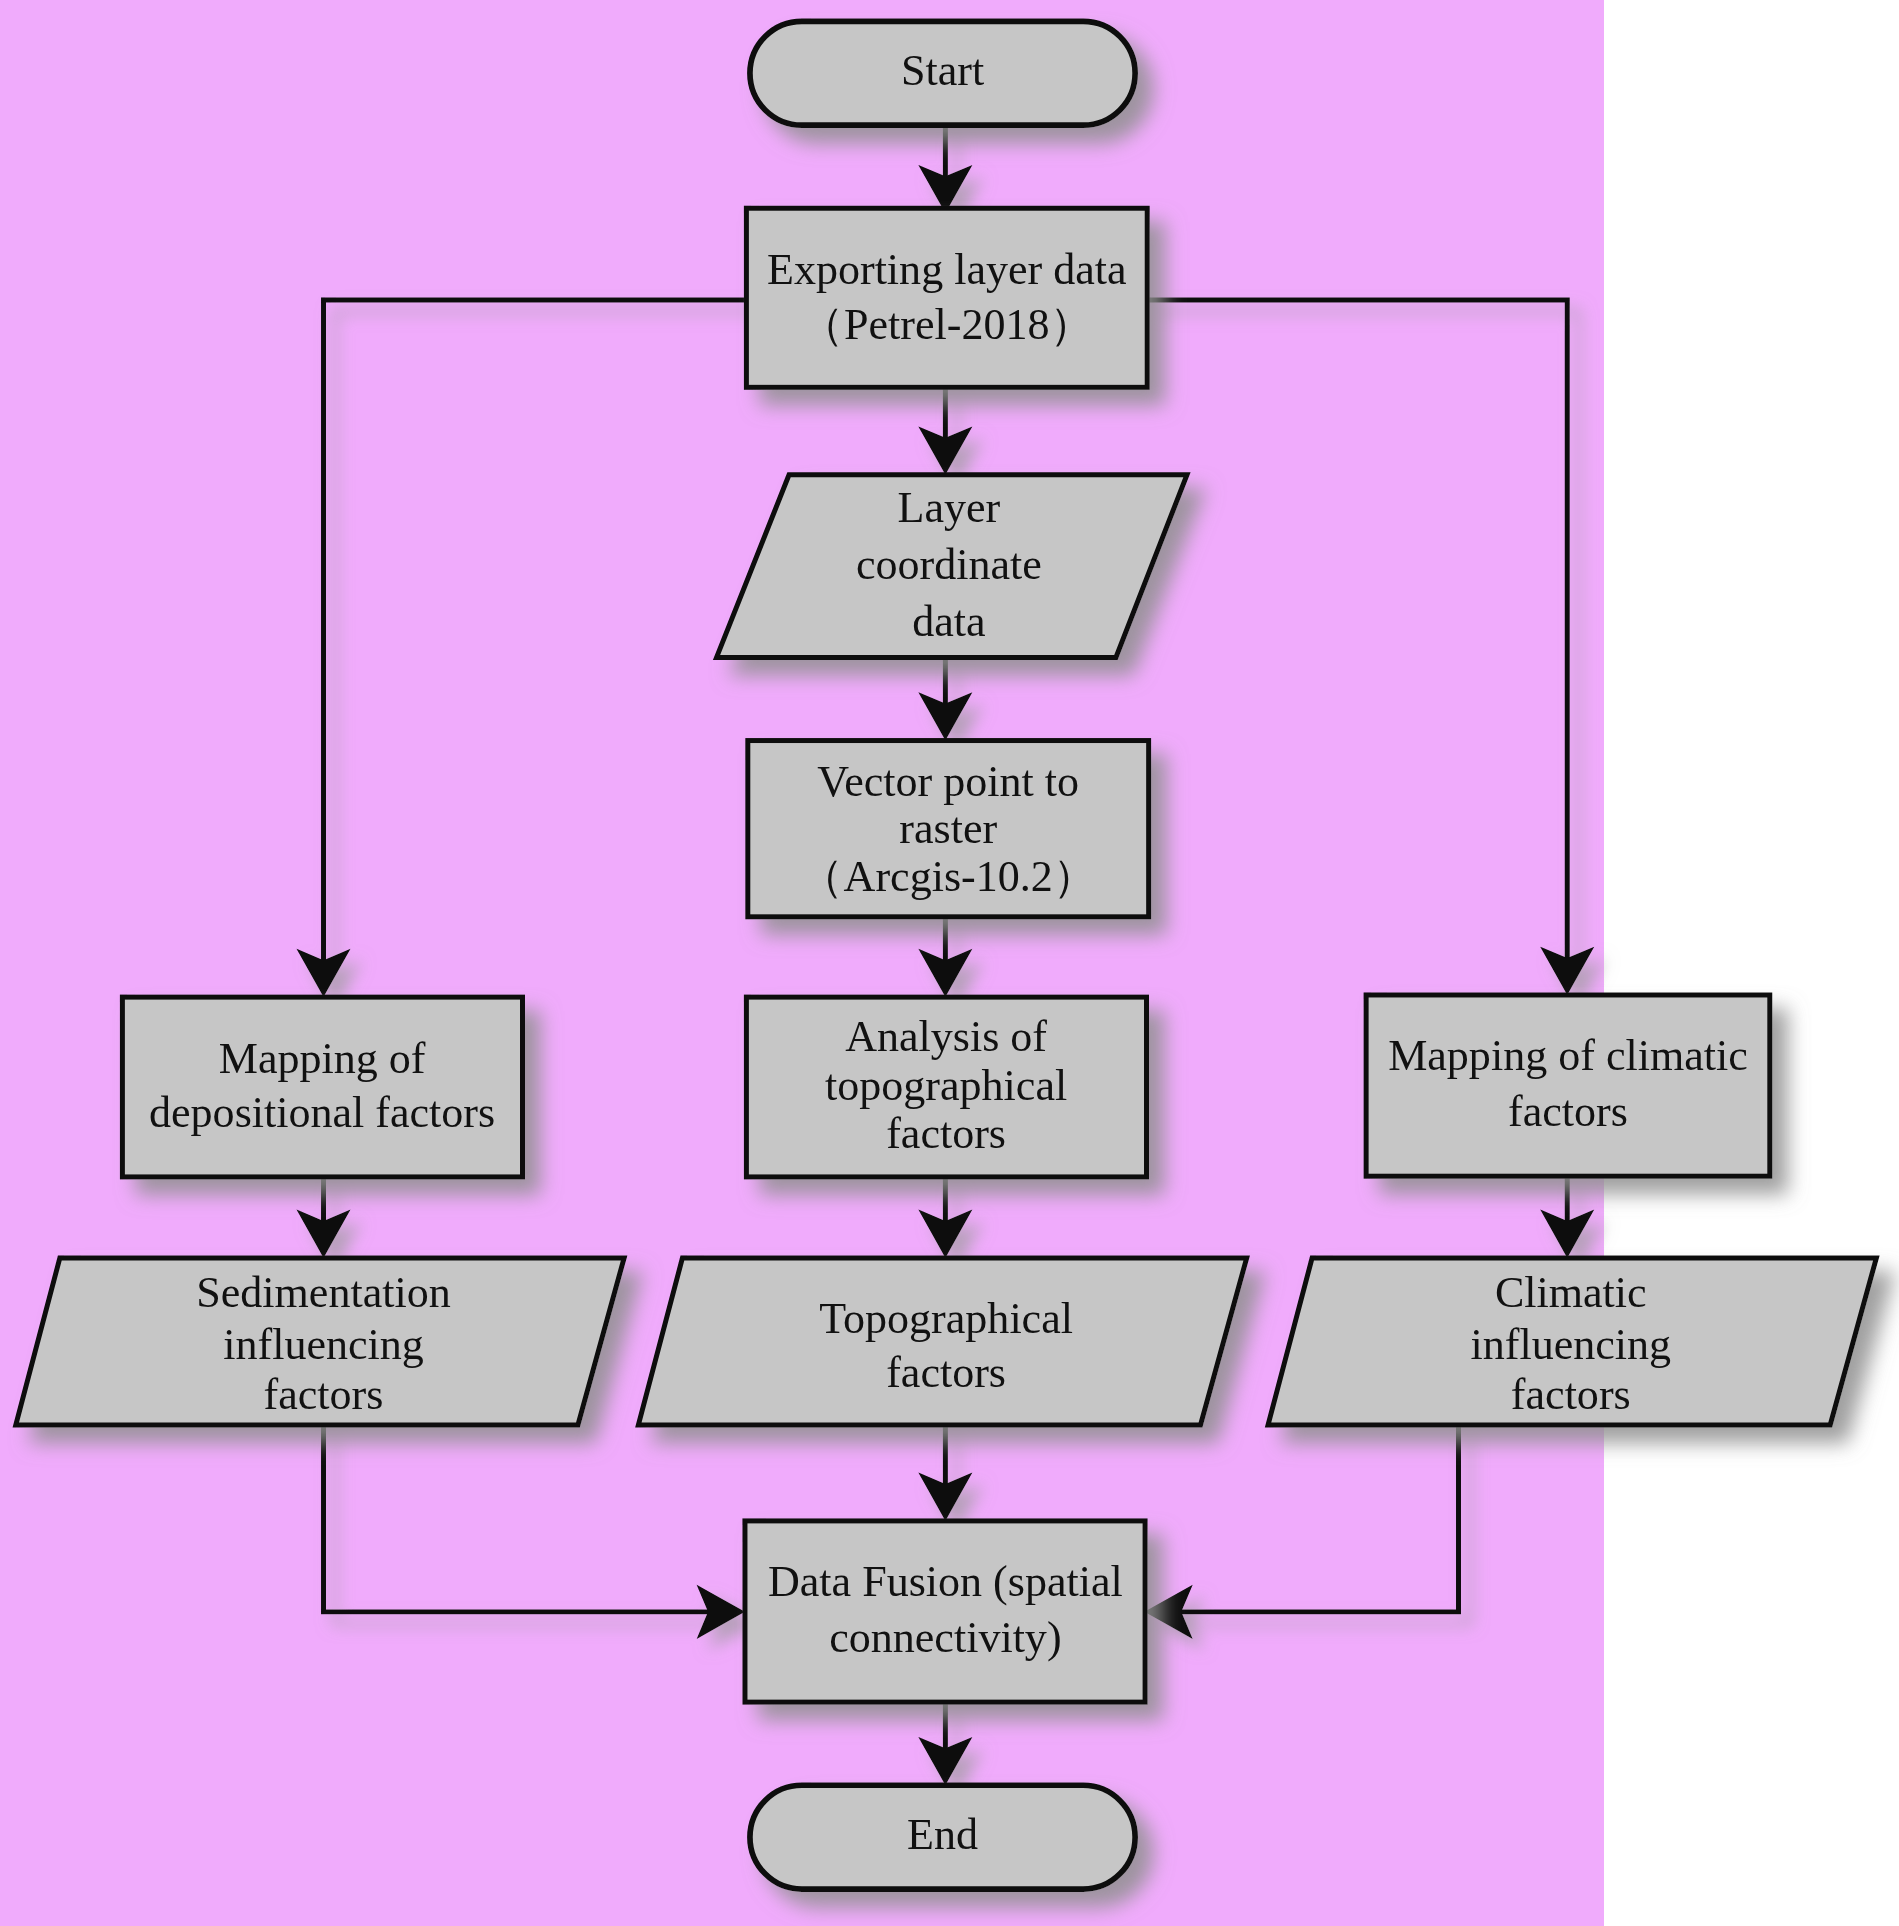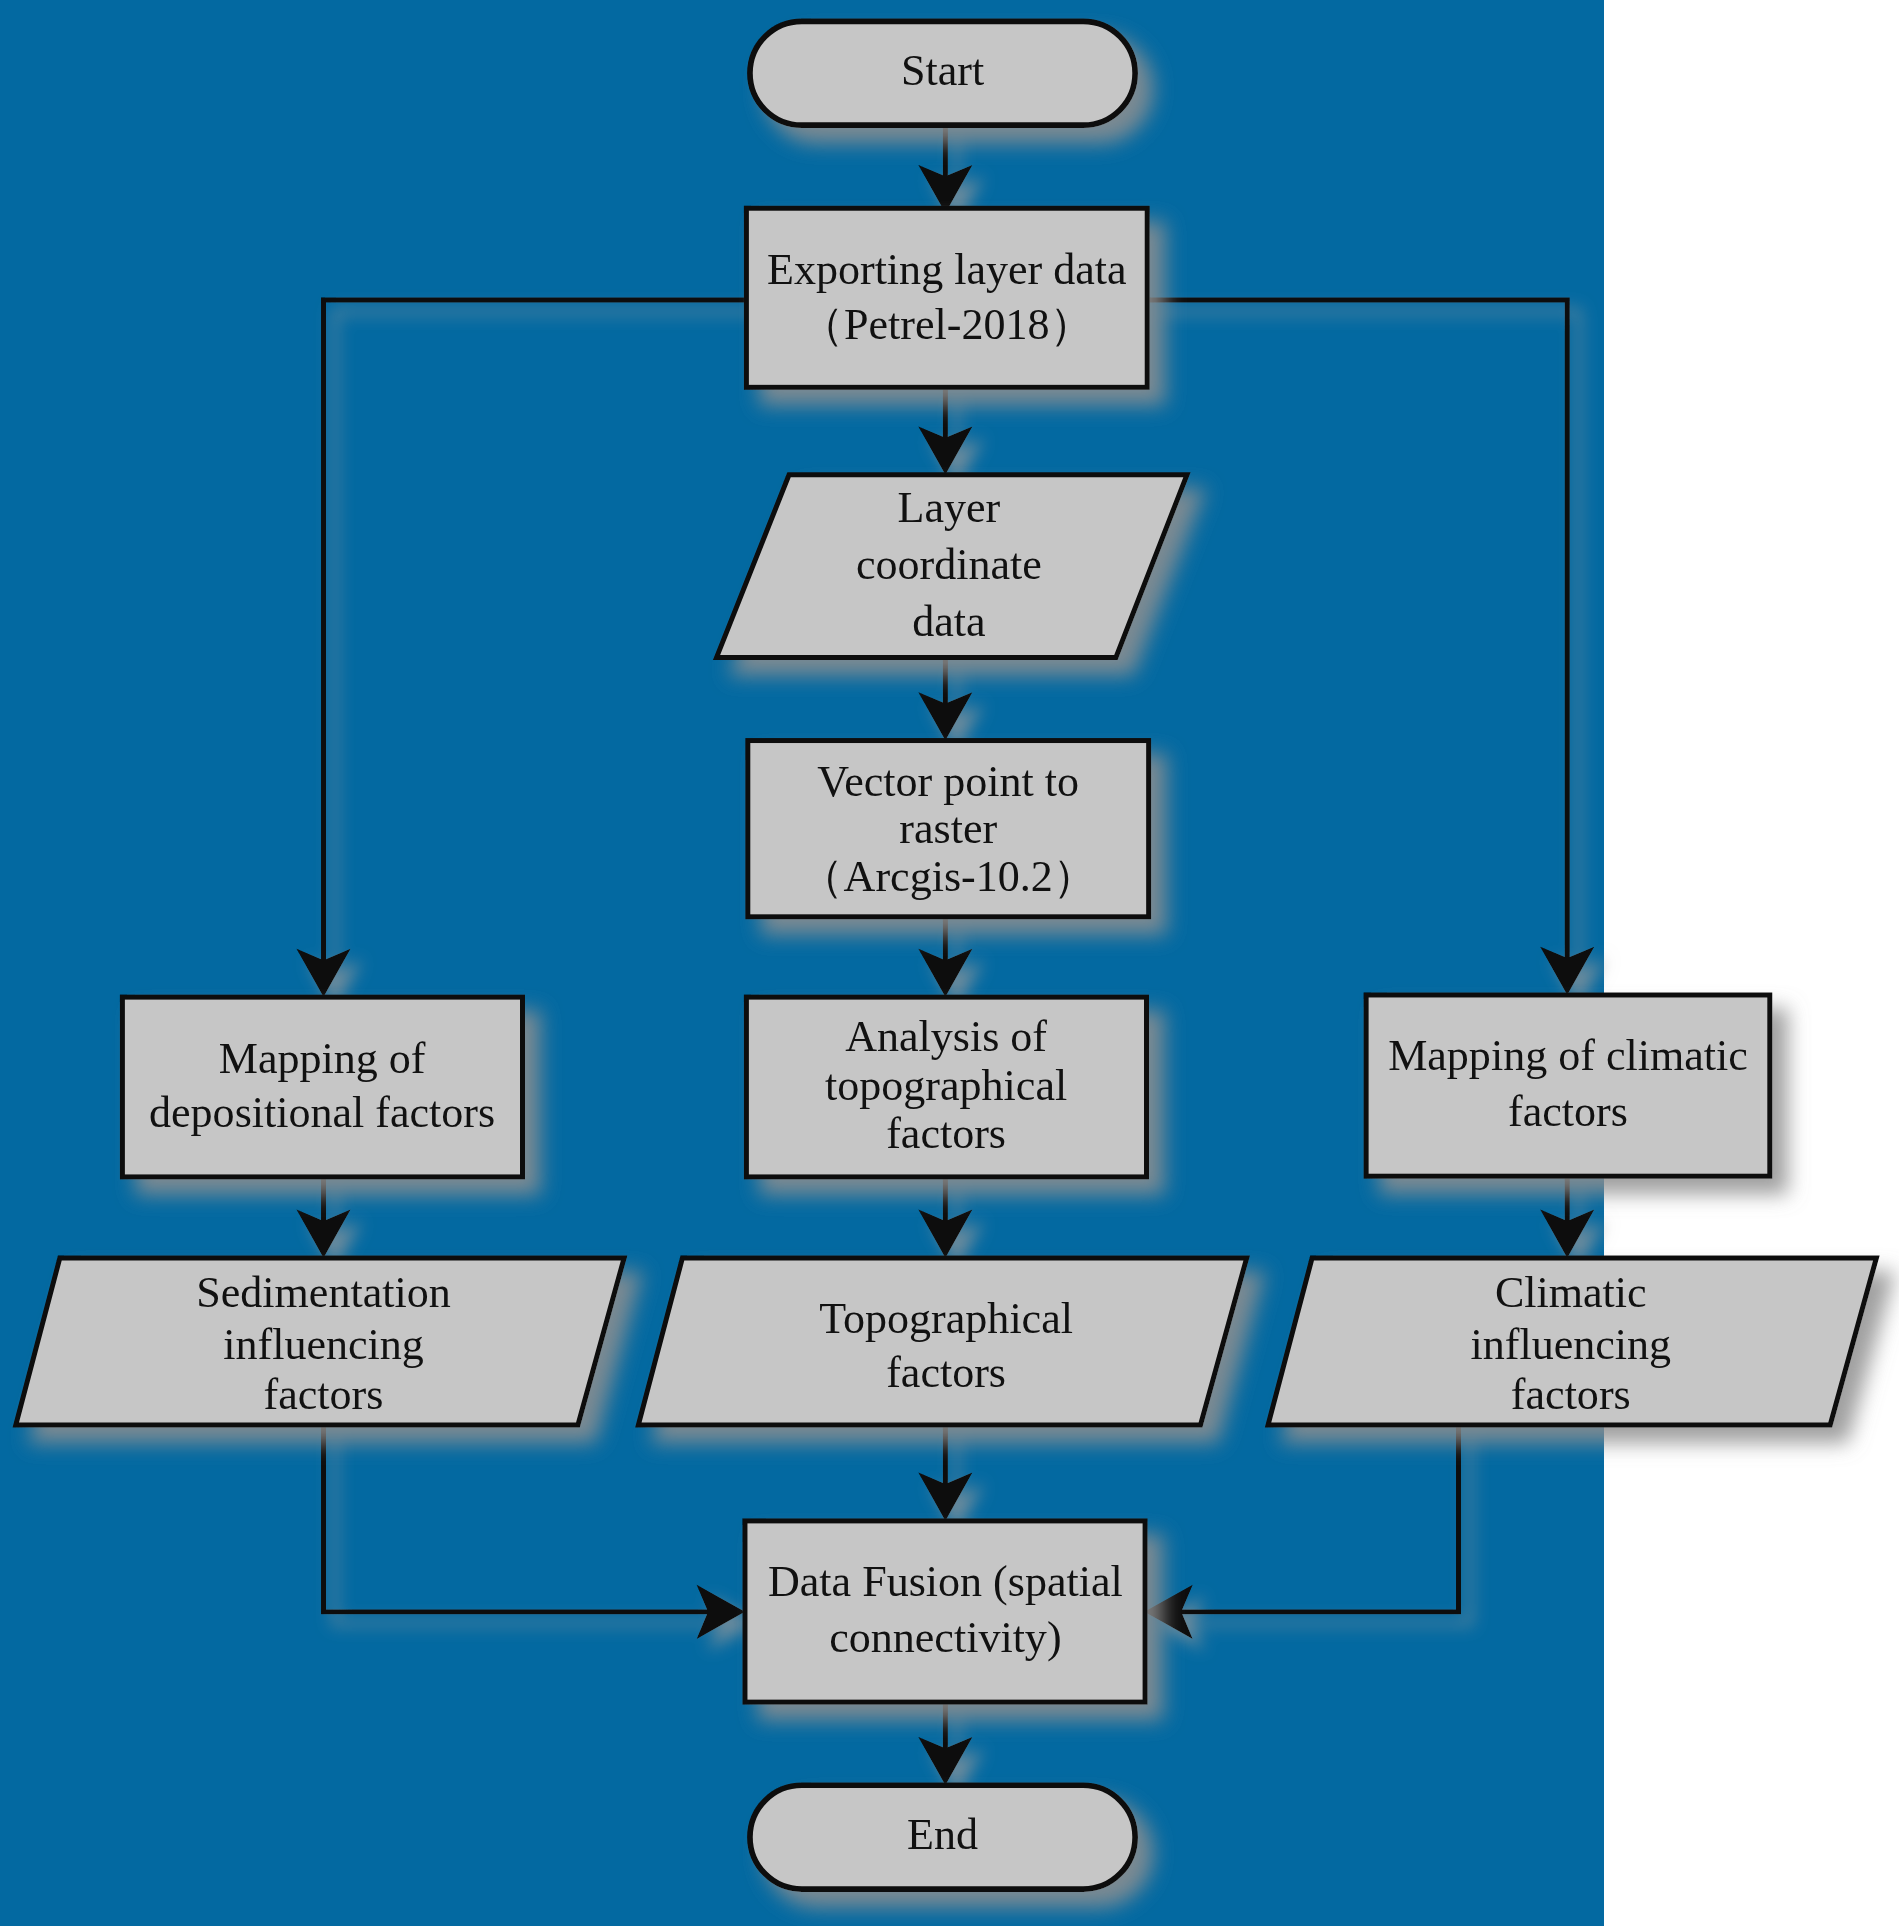--- a/index.html
+++ b/index.html
@@ -4,21 +4,21 @@
 <style>
   html, body {
     margin: 0;
     padding: 0;
     background: #ffffff;
   }
   #flowchart-root {
     position: relative;
     width: 1604px;
     height: 1926px;
-    background: #0369a1;
+    background: #f0abfc;
     font-family: "Liberation Serif", "DejaVu Serif", serif;
   }
   svg.board {
     display: block;
     width: 1900px;
     height: 1926px;
   }
   .node-shape {
     fill: #c6c6c6;
     stroke: #0d0d0d;

